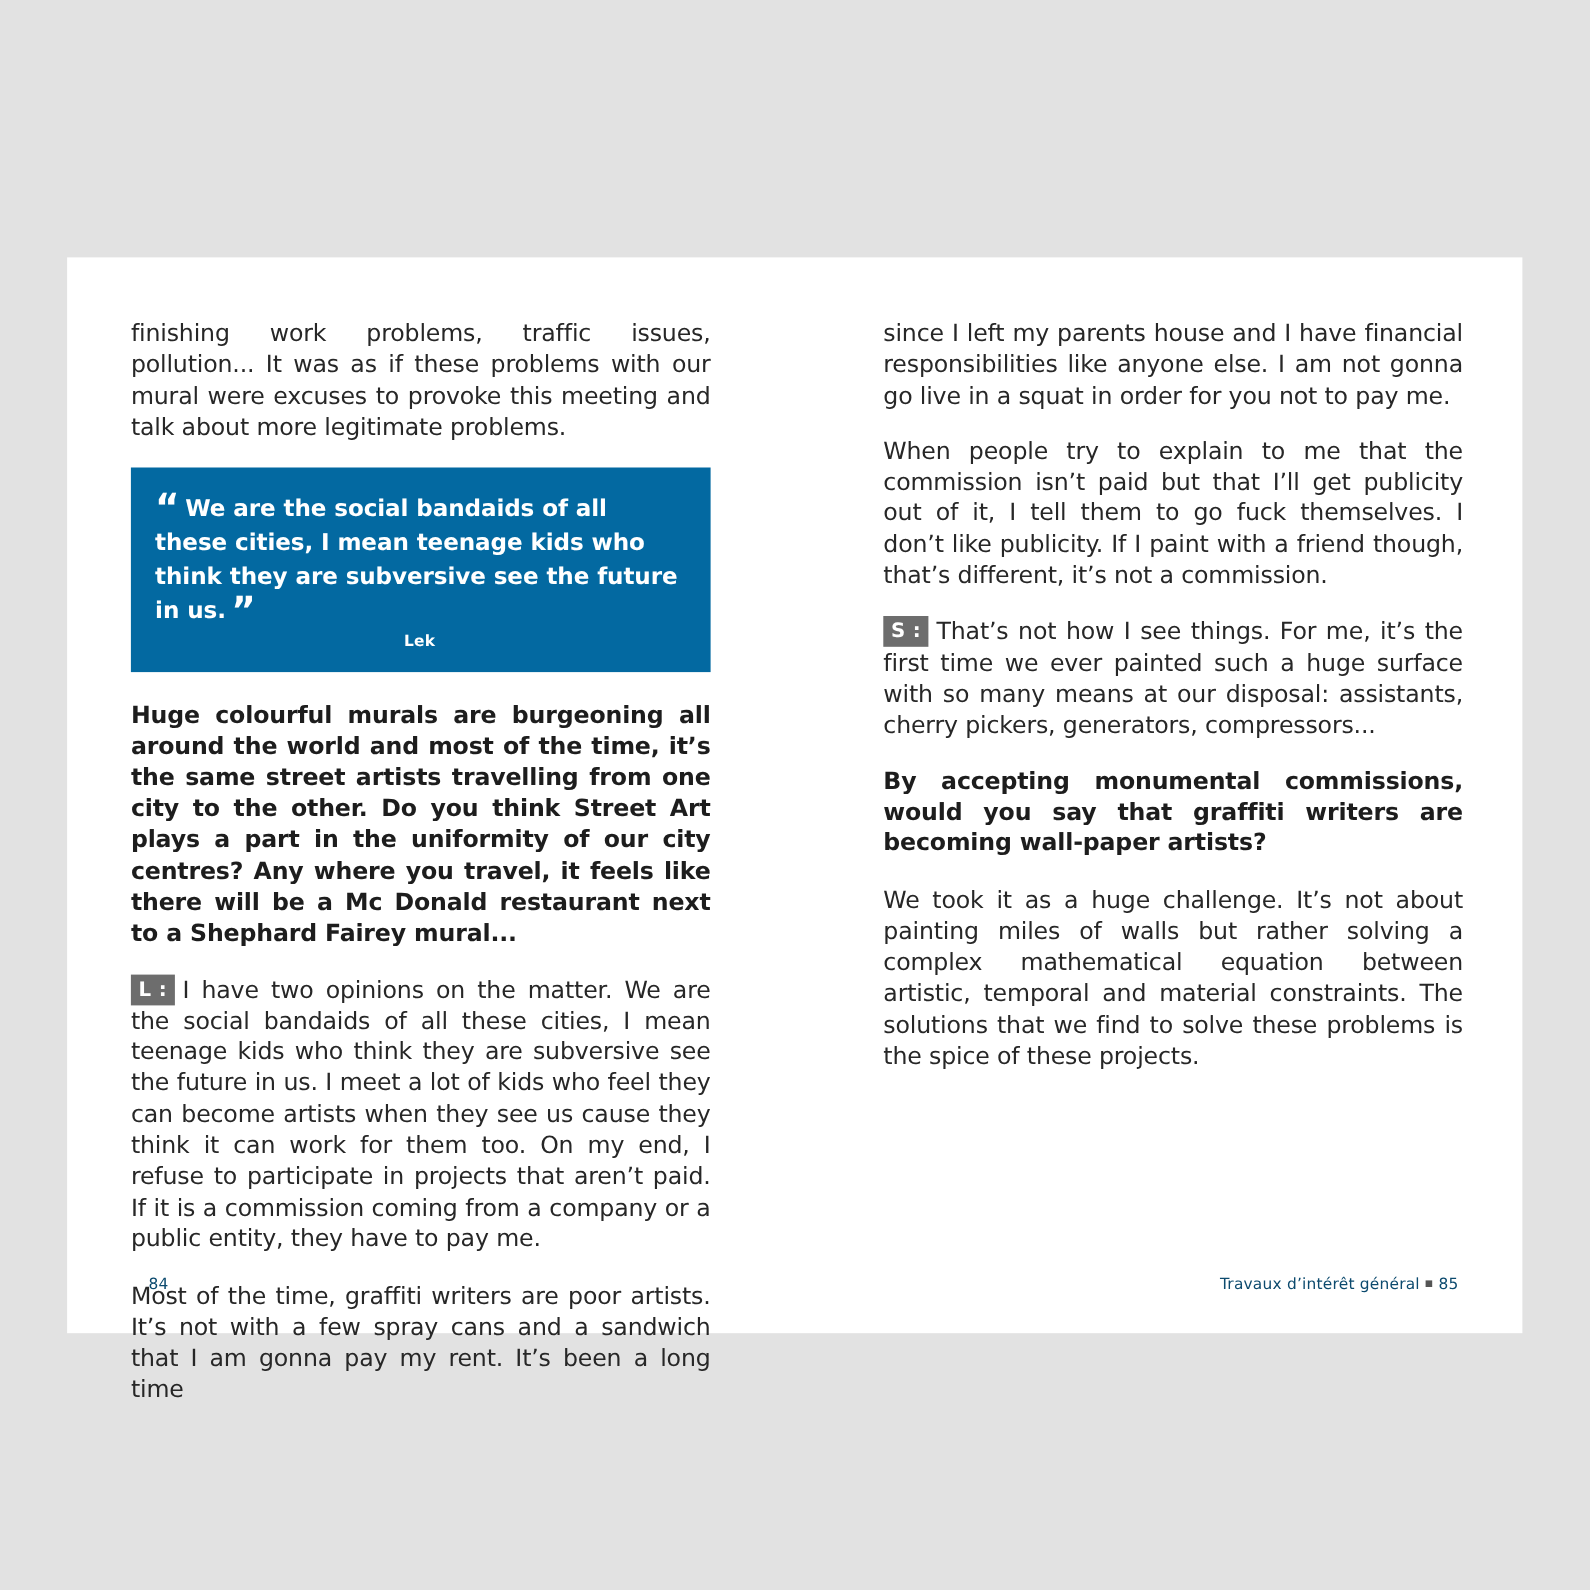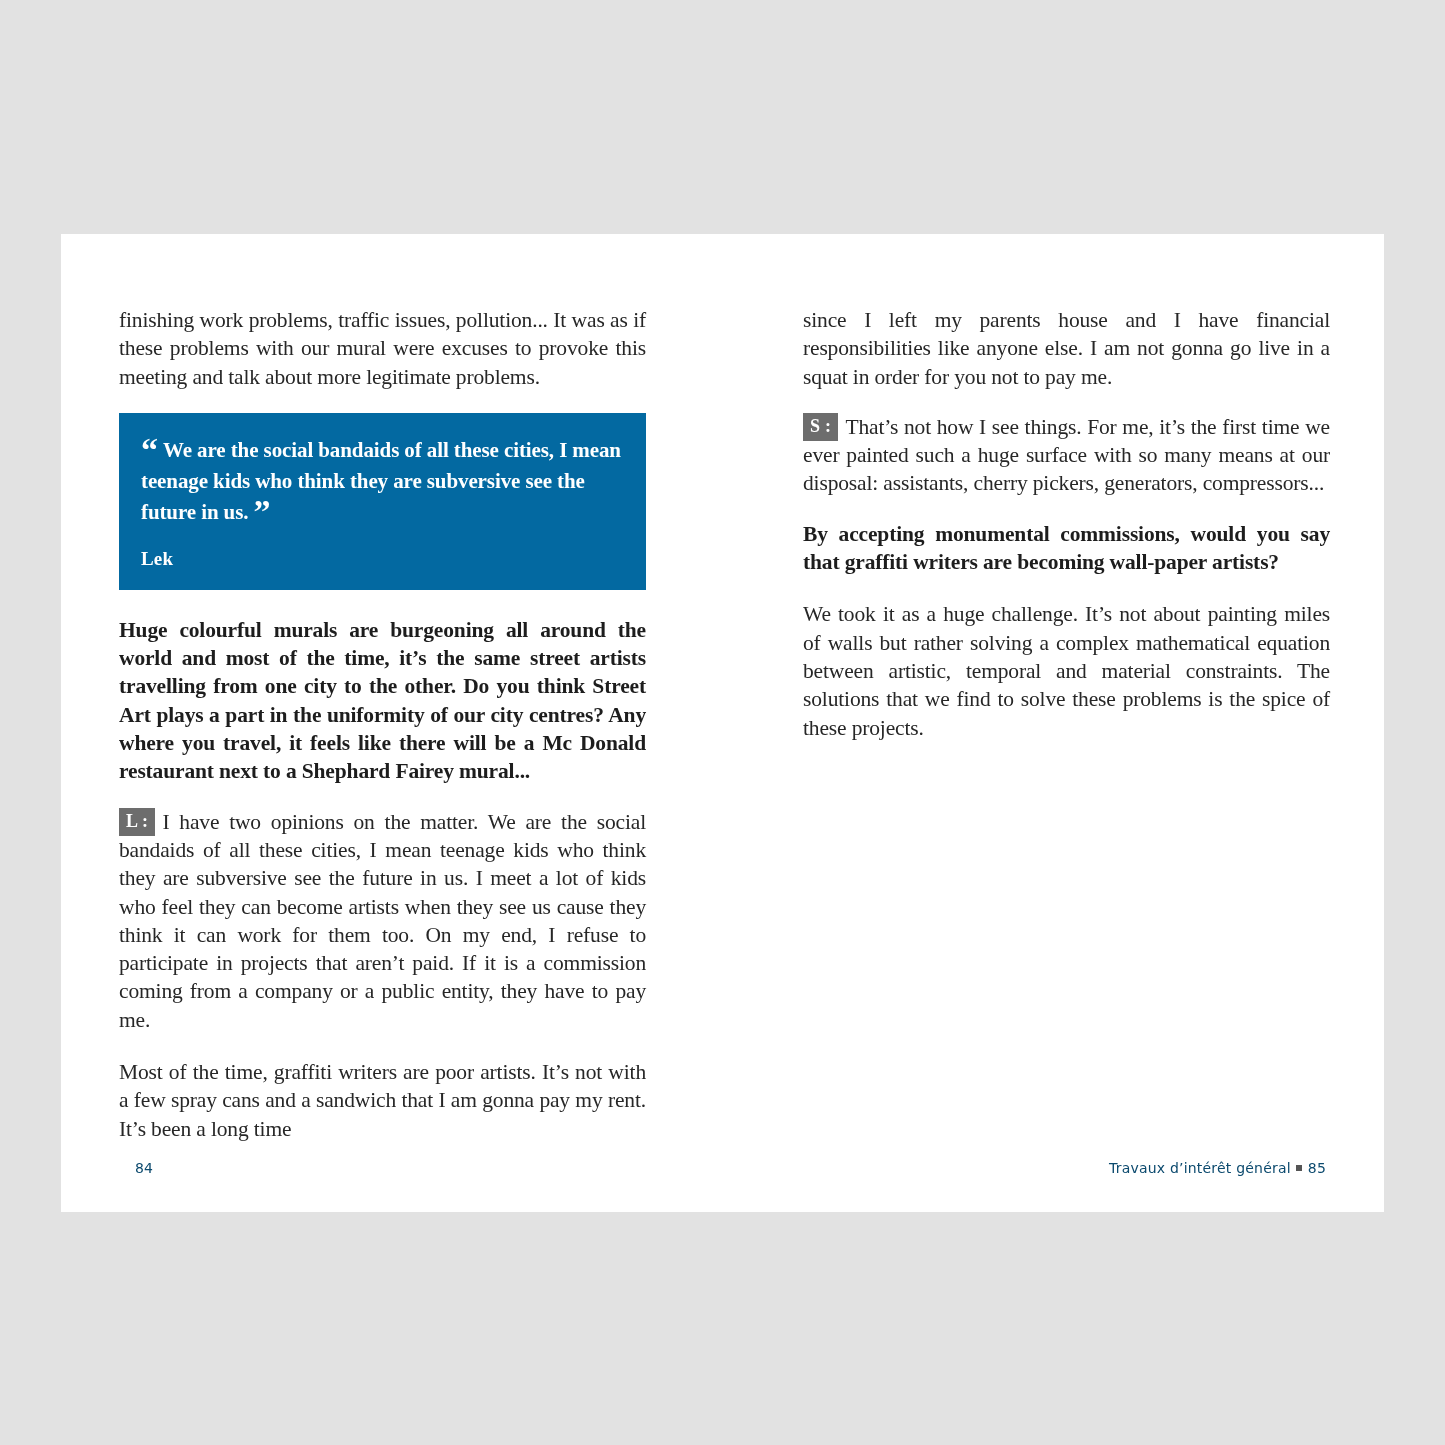--- a/index.html
+++ b/index.html
@@ -24,23 +24,22 @@
   }
   .columns {
     position: absolute;
     left: 0;
     top: 0;
     width: 100%;
     height: 100%;
   }
   .col {
     position: absolute;
-    top: 72px;
+    top: 56px;
     width: 527px;
-    font-family: Liberation Serif, serif;
   }
   .col-left { left: 58px; }
   .col-right { left: 742px; }
 
   p.para {
     margin: 0 0 22px 0;
     font-size: 21.5px;
     line-height: 28.3px;
     color: #272727;
     text-align: justify;
@@ -71,25 +70,25 @@
   .q-mark {
     font-size: 34px;
     line-height: 0;
     font-weight: 700;
     vertical-align: -4px;
     letter-spacing: -1px;
   }
   .q-open { margin-right: 6px; }
   .q-close { margin-left: 5px; }
   .quote-attr {
-    text-align: left;
-    font-size: 19px;
+    text-align: center;
+    font-size: 14px;
     font-weight: 700;
     color: #ffffff;
-    margin-top: 20px;
+    margin-top: 4px;
     letter-spacing: 0.2px;
   }
 
   .speaker {
     display: inline-block;
     background: #6d6d6d;
     color: #ffffff;
     font-weight: 700;
     font-size: 18px;
     line-height: 21px;
@@ -141,20 +140,21 @@
         <span class="speaker">L :</span><span>I have two opinions on the matter. We are the social bandaids of all these cities, I mean teenage kids who think they are subversive see the future in us. I meet a lot of kids who feel they can become artists when they see us cause they think it can work for them too. On my end, I refuse to participate in projects that aren’t paid. If it is a commission coming from a company or a public entity, they have to pay me.</span>
       </p>
 
       <p class="para">Most of the time, graffiti writers are poor artists. It’s not with a few spray cans and a sandwich that I am gonna pay my rent. It’s been a long time</p>
     </div>
 
     <div class="col col-right">
 
       <p class="para">since I left my parents house and I have financial responsibilities like anyone else. I am not gonna go live in a squat in order for you not to pay me.</p>
 
+      <p class="para">When people try to explain to me that the commission isn’t paid  but that I’ll get publicity out of it, I tell them to go fuck themselves. I don’t like publicity. If I paint with a friend though, that’s different, it’s not a commission.</p>
 
       <p class="para">
         <span class="speaker">S :</span><span>That’s not how I see things. For me, it’s the first time we ever painted such a huge surface with so many means at our disposal: assistants, cherry pickers, generators, compressors...</span>
       </p>
 
       <p class="para bold">By accepting monumental commissions, would you say that graffiti writers are becoming wall-paper artists?</p>
 
       <p class="para">We took it as a huge challenge. It’s not about painting miles of walls but rather solving a complex mathematical equation between artistic, temporal and material constraints. The solutions that we find to solve these problems is the spice of these projects.</p>
     </div>
 

